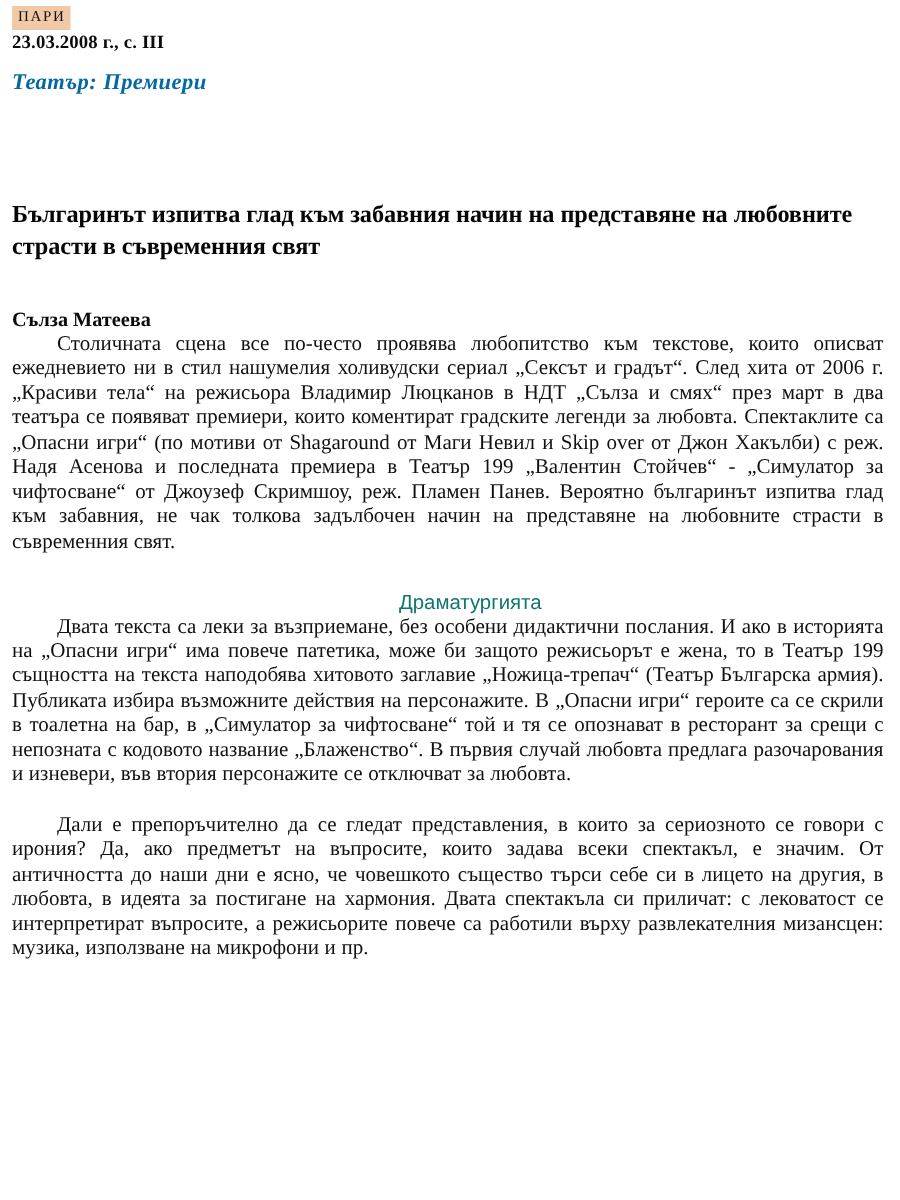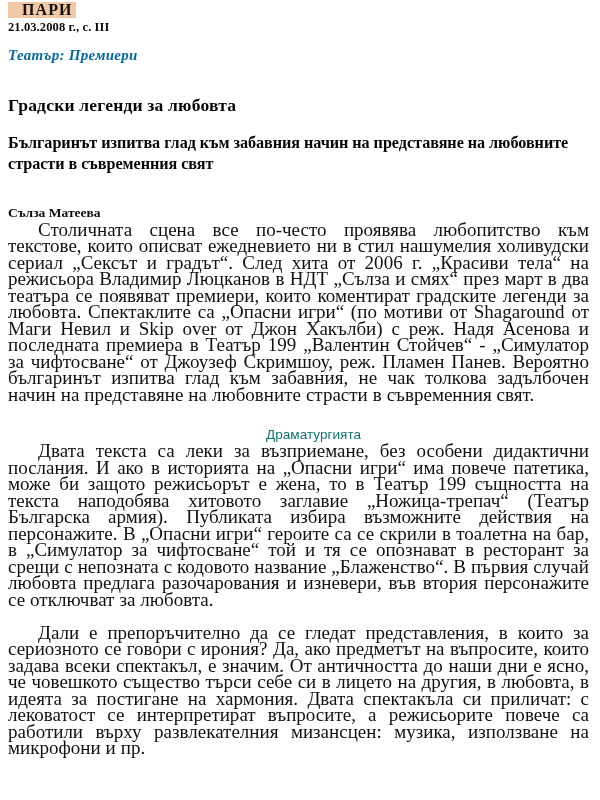--- a/index.html
+++ b/index.html
@@ -28,25 +28,25 @@
   .masthead-block {
     position: absolute;
     left: 8px;
     top: 1px;
   }
   .masthead-name {
     display: inline-block;
     background: #f2c9a6;
     color: #14100e;
     font-family: "Liberation Serif", "DejaVu Serif", serif;
-    font-weight: bold;
-    font-size: 16px;
+    font-weight: normal;
+    font-size: 10px;
     line-height: 15px;
     letter-spacing: 1.1px;
-    padding: 0 3px 1px 14px;
+    padding: 0 3px 1px 4px;
   }
   .masthead-date {
     margin-top: 1px;
     font-family: "Liberation Serif", "DejaVu Serif", serif;
     font-weight: bold;
     font-size: 12.5px;
     line-height: 14px;
     letter-spacing: 0.1px;
     color: #0b0b0b;
   }
@@ -110,21 +110,21 @@
     position: absolute;
     left: 8px;
     top: 222px;
     width: 581px;
   }
   .para {
     margin: 0;
     text-align: justify;
     text-indent: 30px;
     font-family: "Liberation Serif", "DejaVu Serif", serif;
-    font-size: 19px;
+    font-size: 14px;
     line-height: 16.45px;
     letter-spacing: 0.01px;
     color: #111111;
     word-spacing: 0.2px;
     hyphens: none;
   }
   .subhead {
     margin: 0;
     text-indent: 30px;
     font-family: Liberation Sans, sans-serif;
@@ -144,26 +144,25 @@
   }
   .para.no-stretch::after { display: none; }
 </style>
 </head>
 <body>
 
 <div class="page">
 
   <div class="masthead-block">
     <span class="masthead-name" style="background: rgb(242, 201, 166);">ПАРИ</span>
-    <div class="masthead-date">21.03.2008 г., с. III</div>
+    <div class="masthead-date">23.03.2008 г., с. III</div>
   </div>
 
   <div class="rubric">Театър: Премиери</div>
 
-  <h1 class="headline">Градски легенди за любовта</h1>
 
   <h2 class="deck">Българинът изпитва глад към забавния начин на представяне на любовните страсти в съвременния свят</h2>
 
   <div class="byline">Сълза Матеева</div>
 
   <div class="body-col">
 
     <p class="para no-stretch">Столичната сцена все по-често проявява любопитство към текстове, които описват ежедневието ни в стил нашумелия холивудски сериал „Сексът и градът“. След хита от 2006 г. „Красиви тела“ на режисьора Владимир Люцканов в НДТ „Сълза и смях“ през март в два театъра се появяват премиери, които коментират градските легенди за любовта. Спектаклите са „Опасни игри“ (по мотиви от Shagaround от Маги Невил и Skip over от Джон Хакълби) с реж. Надя Асенова и последната премиера в Театър 199 „Валентин Стойчев“ - „Симулатор за чифтосване“ от Джоузеф Скримшоу, реж. Пламен Панев. Вероятно българинът изпитва глад към забавния, не чак толкова задълбочен начин на представяне на любовните страсти в съвременния свят.</p>
 
     <div class="gap-lg"></div>

